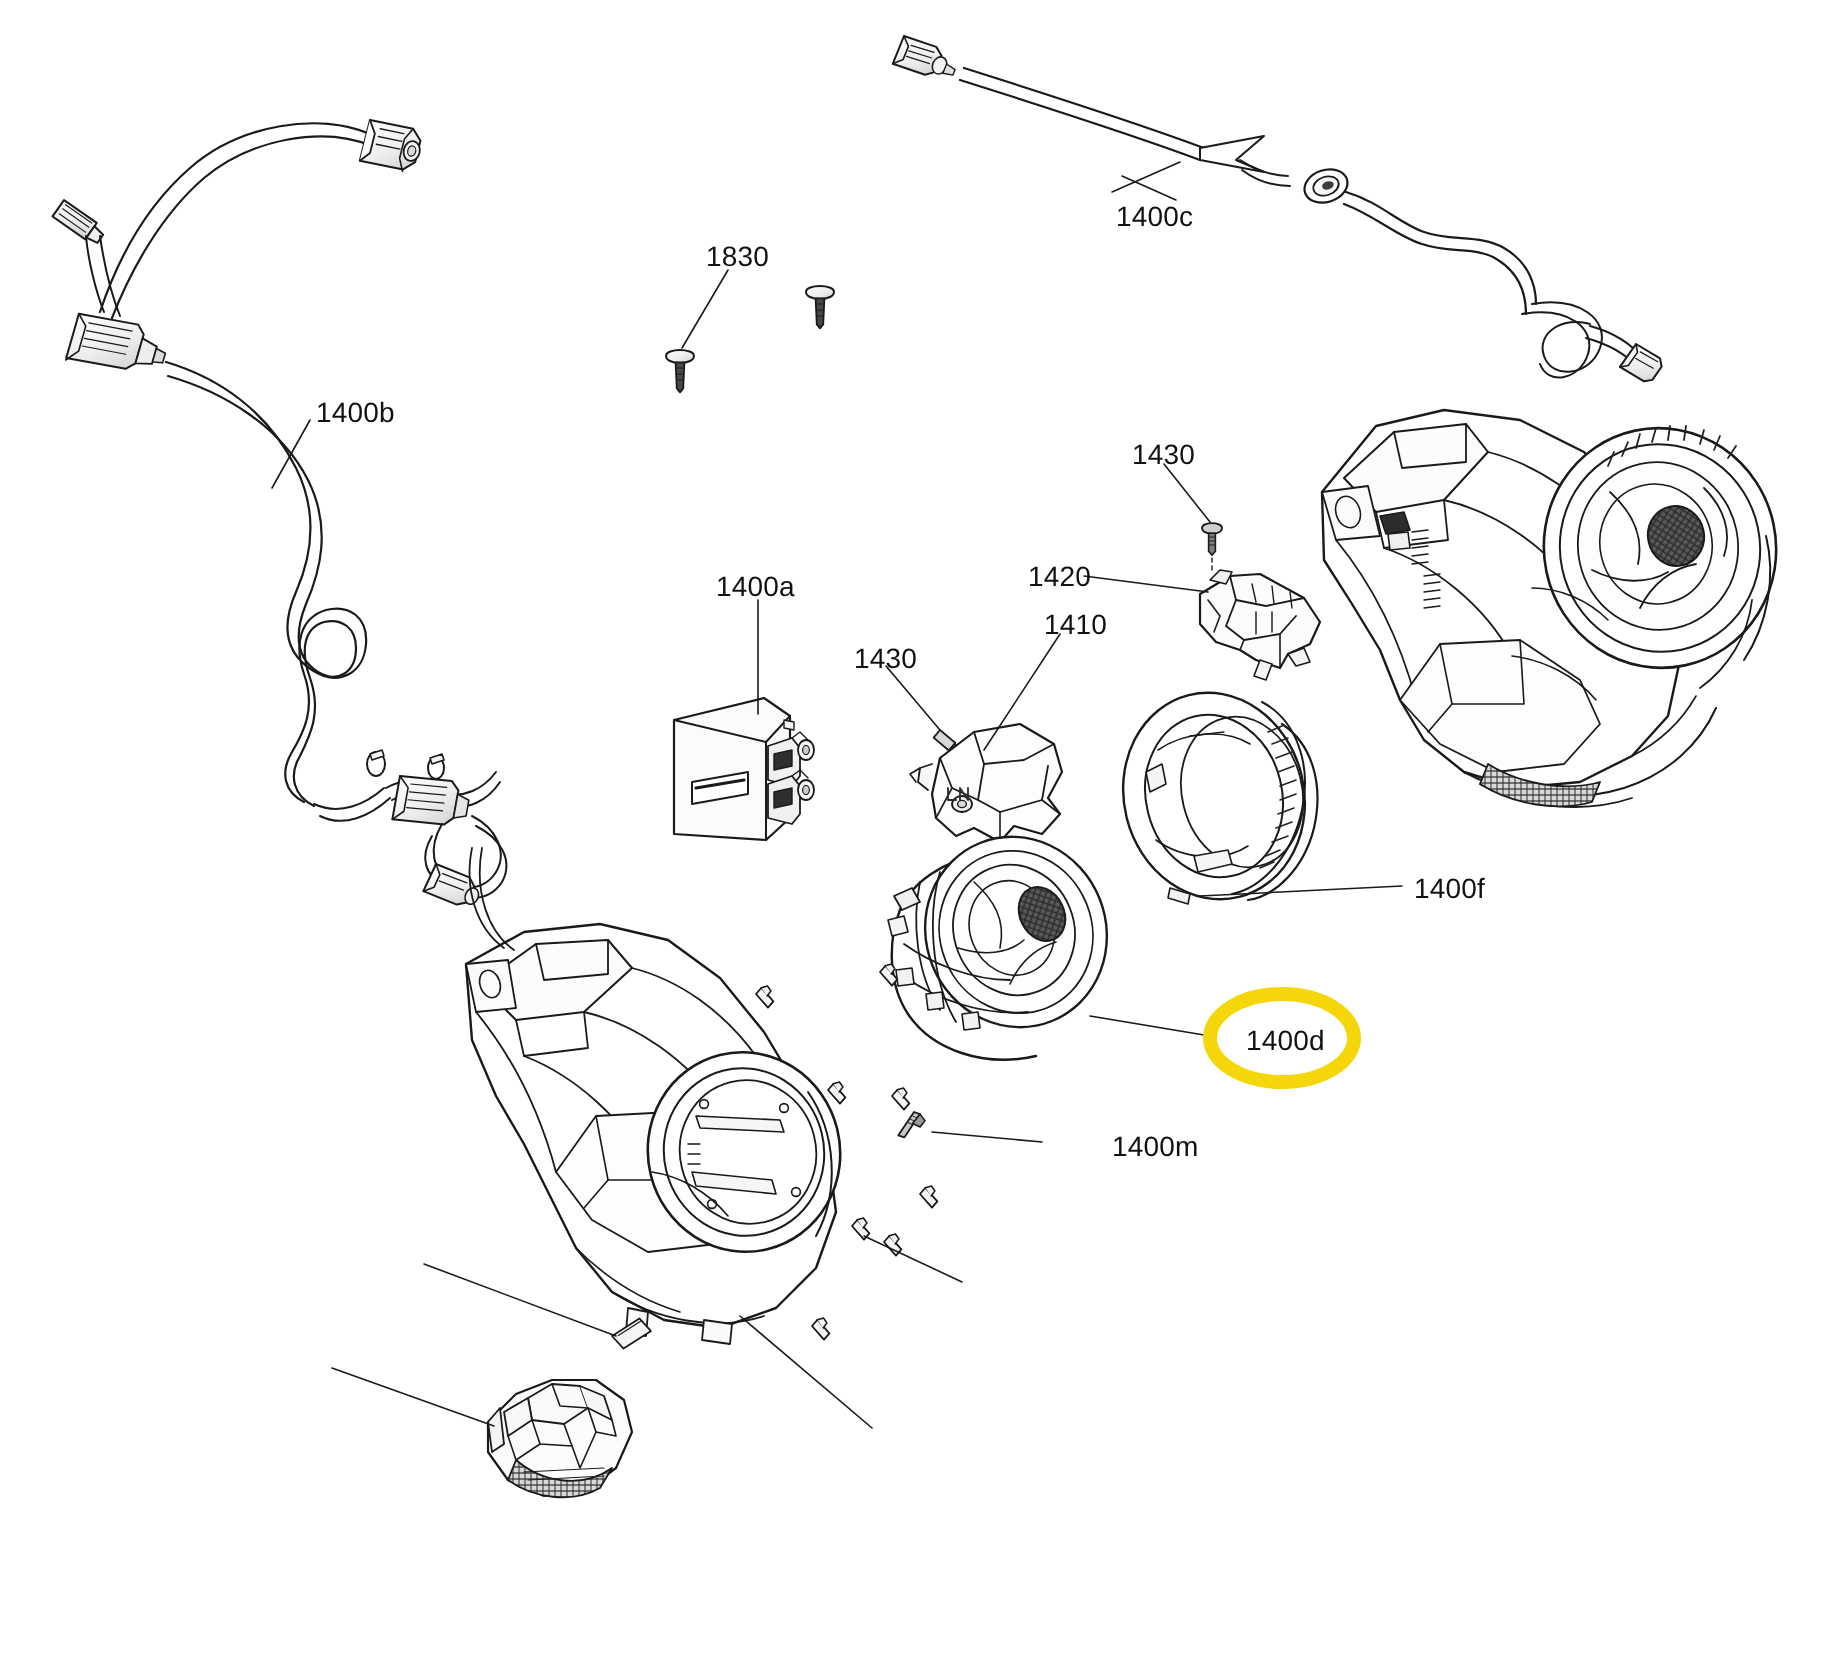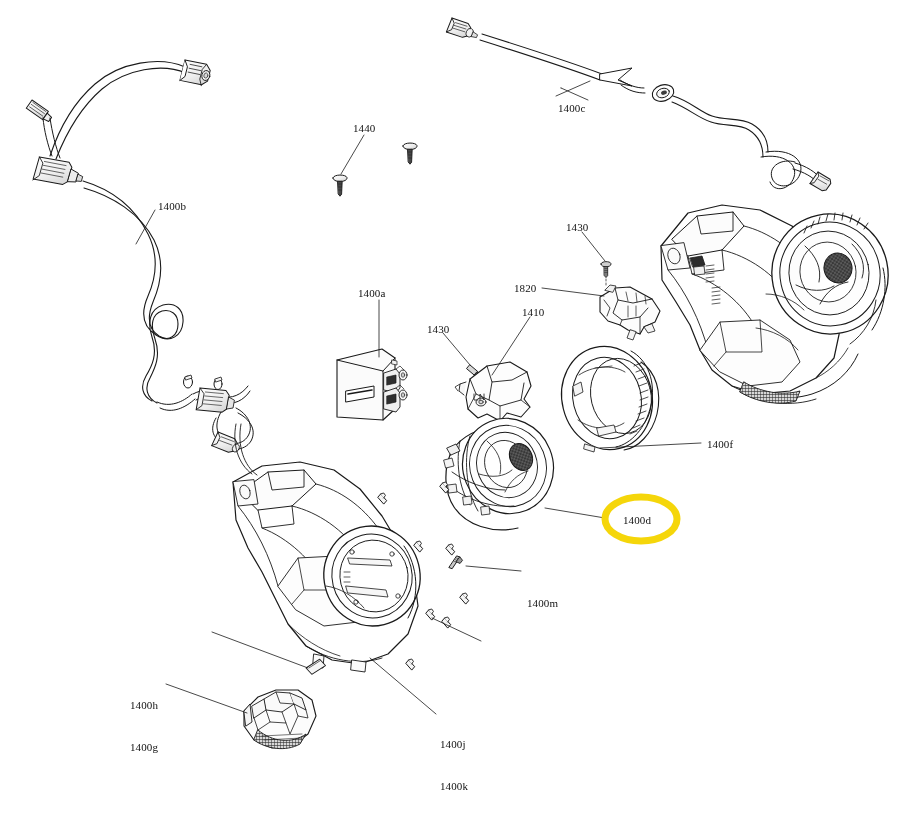--- a/index.html
+++ b/index.html
@@ -19,22 +19,22 @@
     overflow: hidden;
   }
   #art {
     position: absolute;
     left: 0; top: 0;
     width: 922px;
     height: 827px;
   }
   .lbl {
     position: absolute;
-    font-family: Liberation Serif, serif;
-    font-size: 11px;
+    font-family: Liberation Sans, sans-serif;
+    font-size: 14px;
     line-height: 13px;
     color: #111111;
     white-space: pre;
     letter-spacing: 0.1px;
   }
   .lbl.two {
     line-height: 14px;
   }
 </style>
 </head>
@@ -539,43 +539,35 @@
 
     </g>
 
     <ellipse id="hl" cx="641" cy="519" rx="36" ry="22" fill="none" stroke="#F5D60A" stroke-width="7"></ellipse>
   </svg>
 
   <div class="lbl" style="left:158px; top:200px;">1400b</div>
 
   <div class="lbl" style="left:558px; top:102px;">1400c</div>
 
-  <div class="lbl" style="left:353px; top:122px;">1440</div>
+  <div class="lbl" style="left:353px; top:122px;">1830</div>
 
   <div class="lbl" style="left:358px; top:287px;">1400a</div>
 
   <div class="lbl" style="left:566px; top:221px;">1430</div>
 
-  <div class="lbl" style="left:514px; top:282px;">1820</div>
+  <div class="lbl" style="left:514px; top:282px;">1420</div>
 
   <div class="lbl" style="left:522px; top:306px;">1410</div>
 
   <div class="lbl" style="left:427px; top:323px;">1430</div>
 
   <div class="lbl" style="left:707px; top:438px;text-align:center;">1400f</div>
 
   <div class="lbl" style="left:623px; top:514px;">1400d</div>
 
-  <div class="lbl" style="left:527px; top:567px;margin-top:30px;">1400m</div>
-
-
-
-  <div class="lbl two" style="left:130px; top:670px;">
-    <div>1400h</div>
-    <div>1400g</div>
-  </div>
-
-  <div class="lbl two" style="left:440px; top:709px;">
-    <div>1400j</div>
-    <div>1400k</div>
-  </div>
+  <div class="lbl" style="left:556px; top:567px;">1400m</div>
+
+
+
+
 
 </div>
 
 </body></html>

